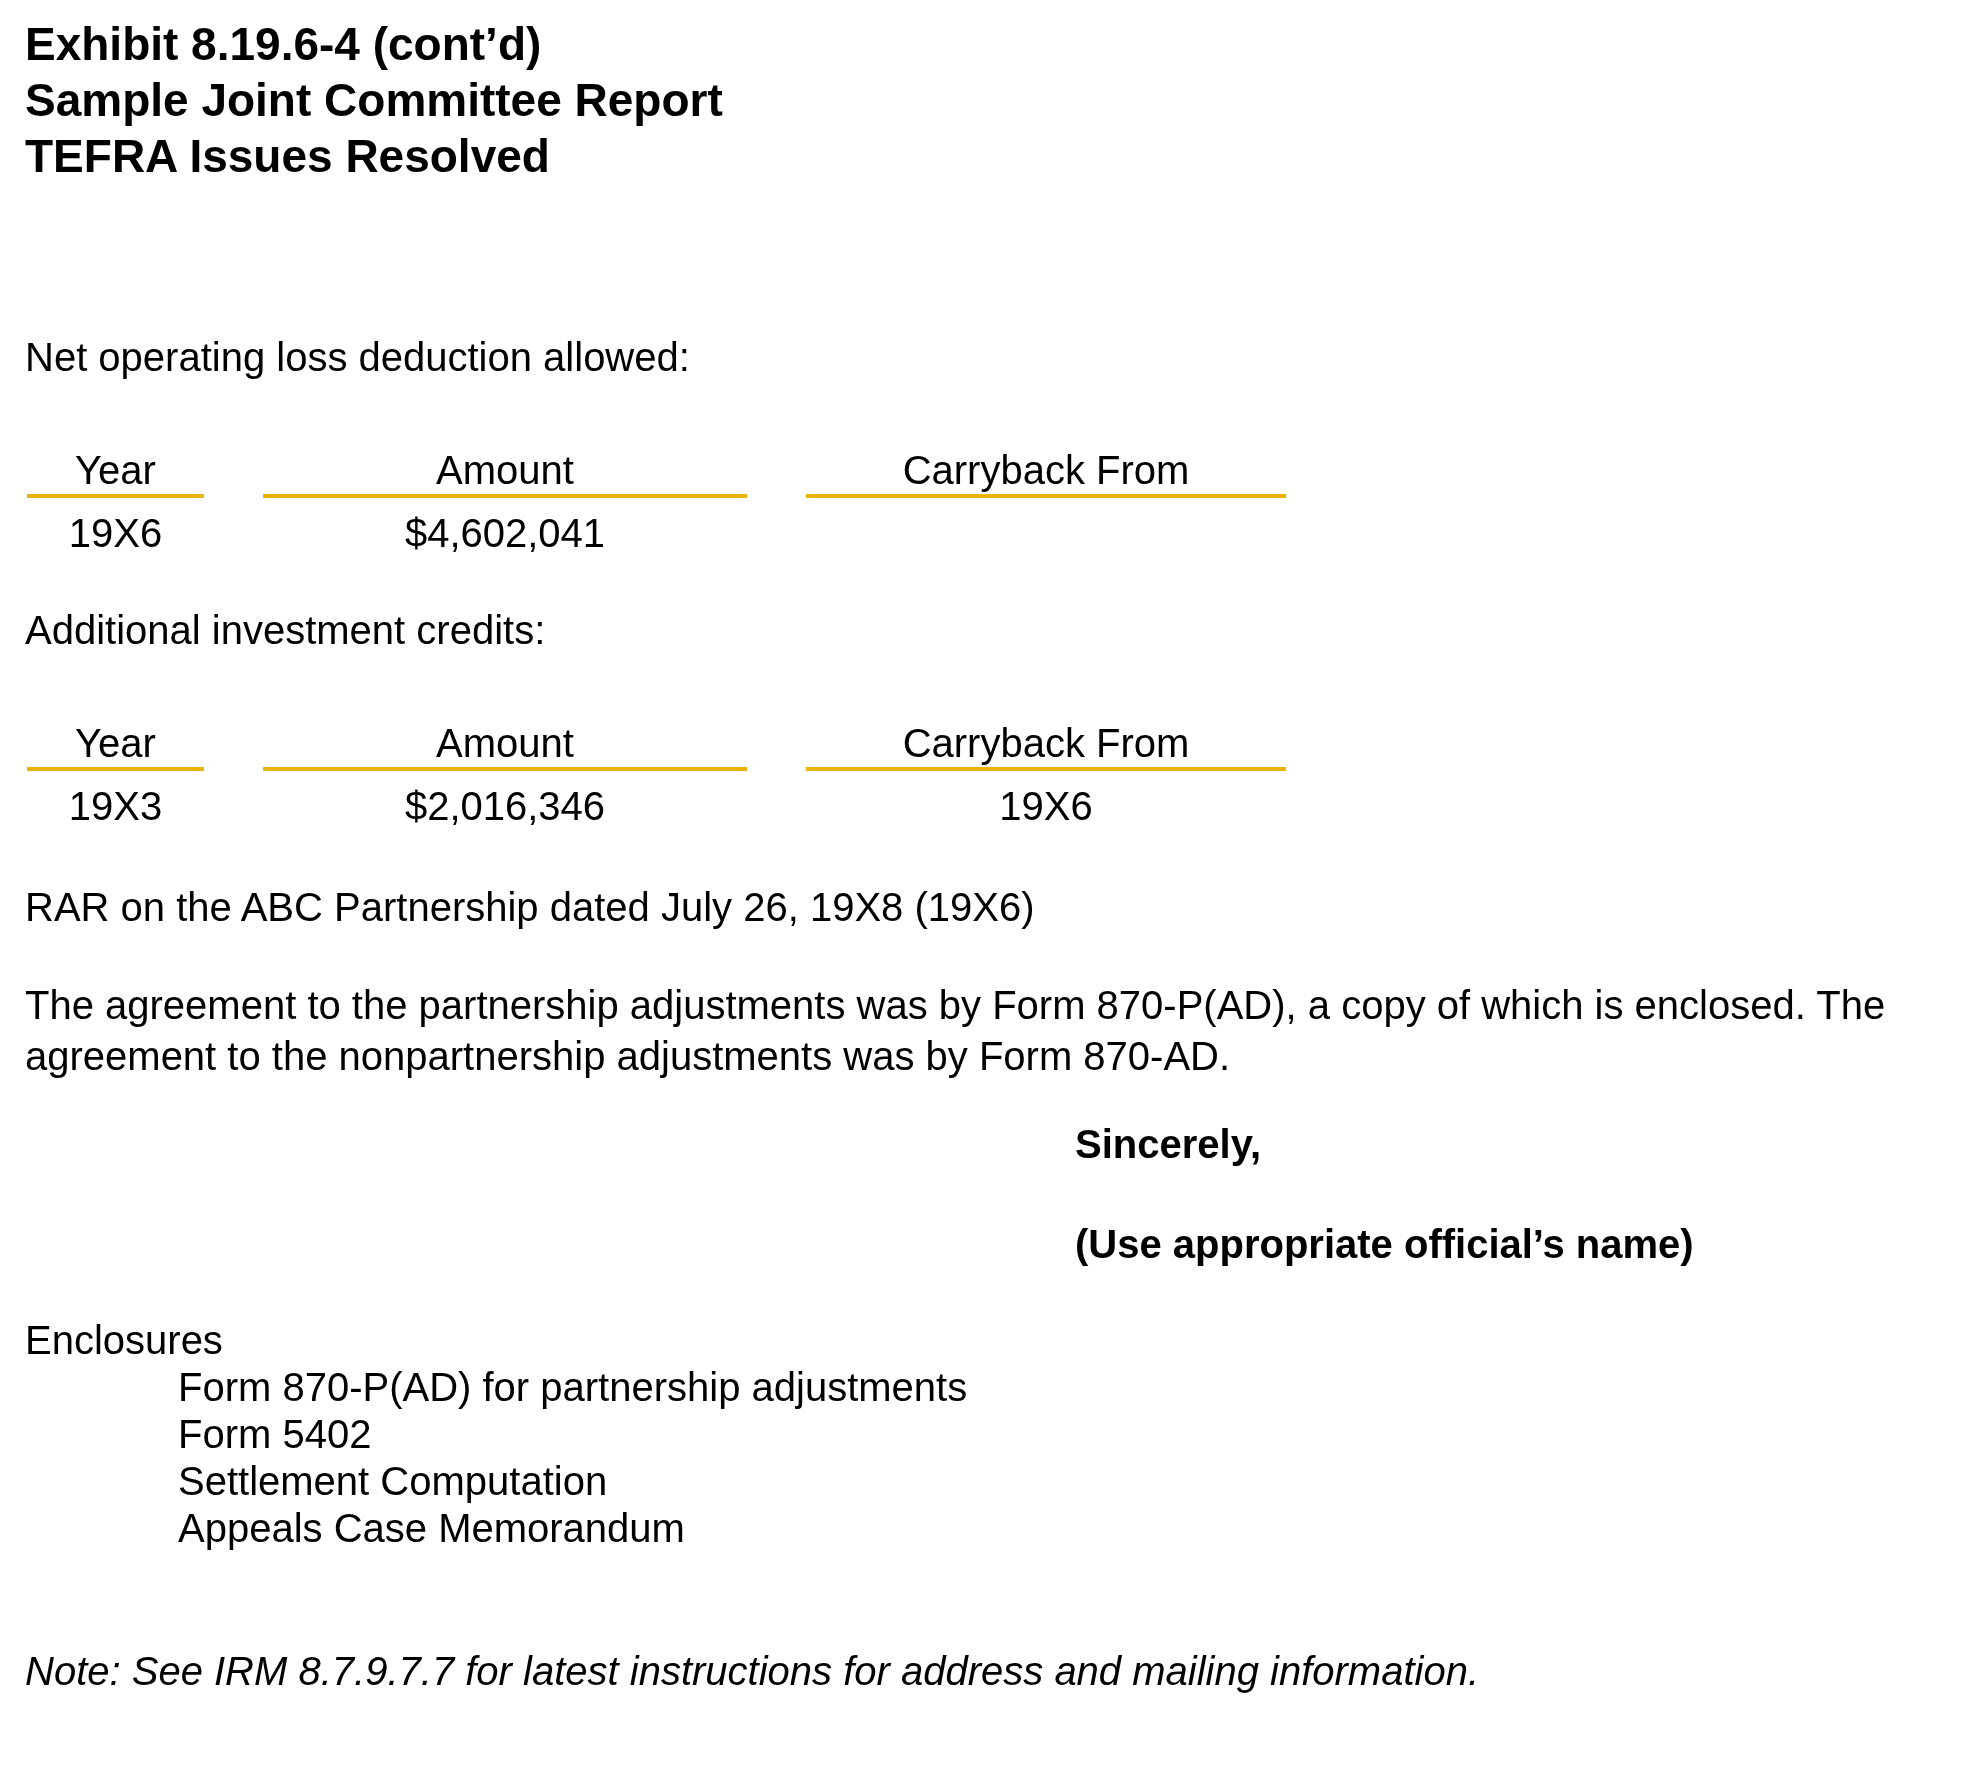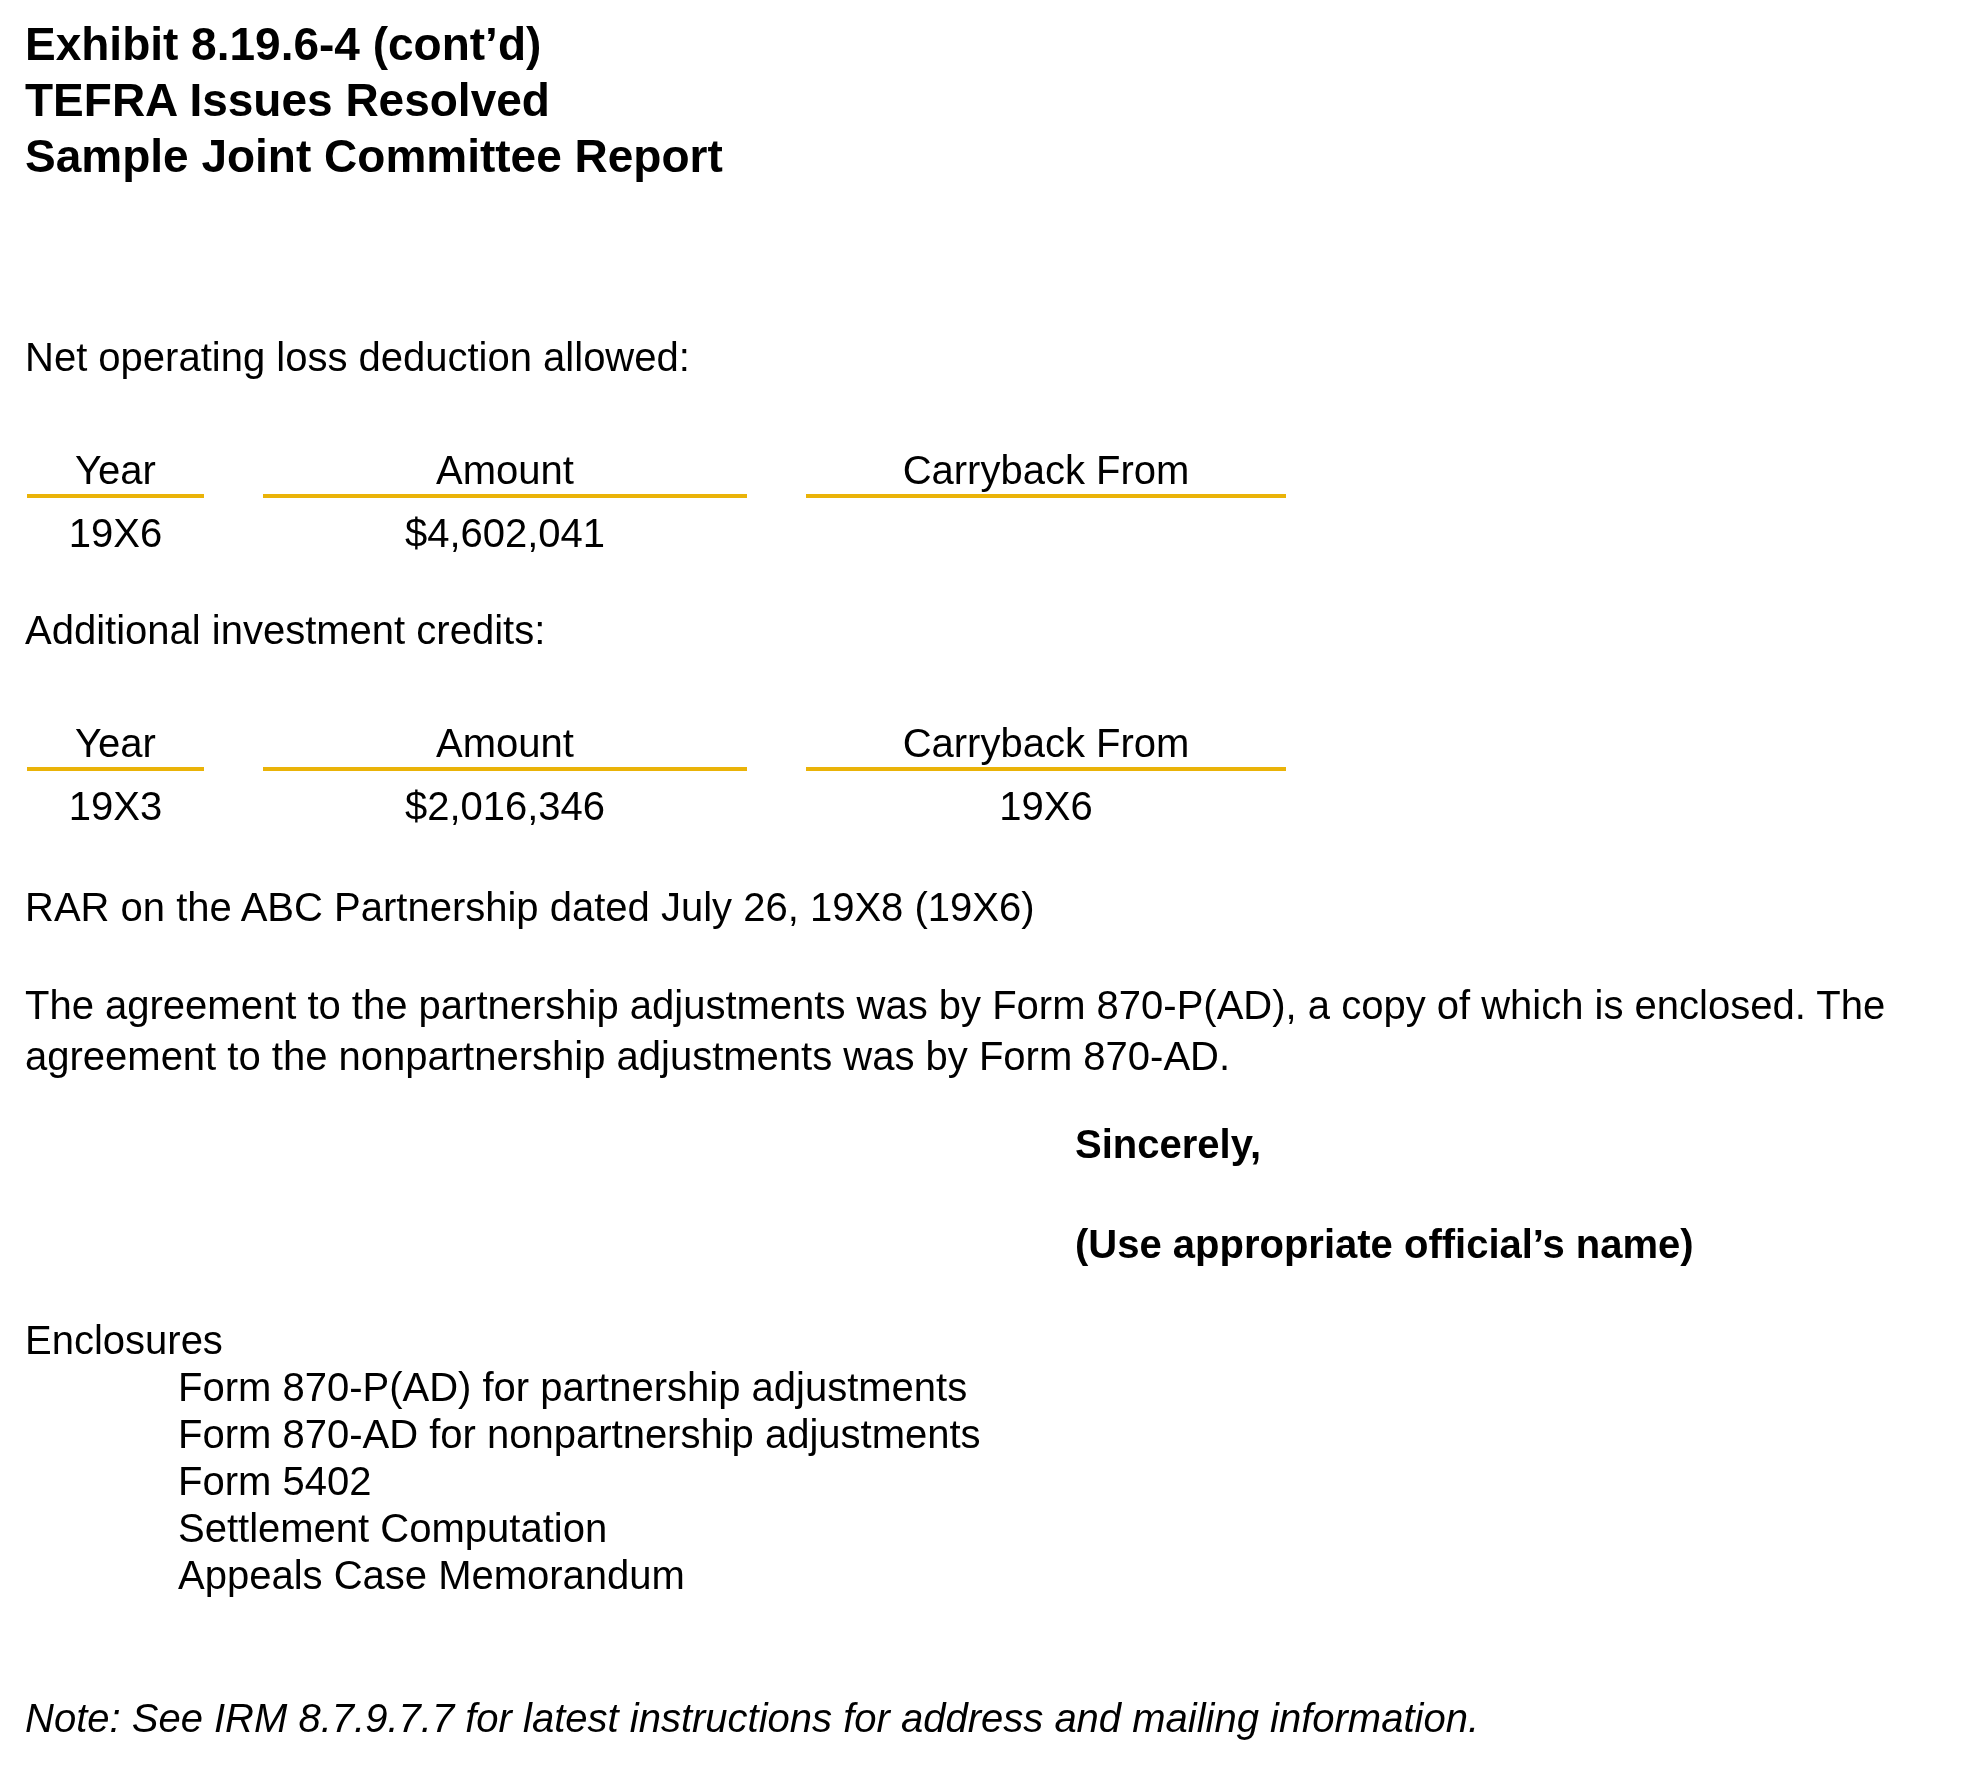--- a/index.html
+++ b/index.html
@@ -83,22 +83,22 @@
     font-style: italic;
   }
 </style>
 </head>
 <body>
 
 <div class="page">
 
   <div class="doc-title">
     <div>Exhibit 8.19.6-4 (cont’d)</div>
+    <div>Sample Joint Committee Report</div>
     <div>TEFRA Issues Resolved</div>
-    <div>Sample Joint Committee Report</div>
   </div>
 
   <div class="section-label">Net operating loss deduction allowed:</div>
 
   <div class="tbl">
     <div class="tbl-header-row">
       <div class="cell hcell c1">Year</div>
       <div class="cell hcell c2">Amount</div>
       <div class="cell hcell c3">Carryback From</div>
     </div>
@@ -128,21 +128,20 @@
   <div class="agreement-para">The agreement to the partnership adjustments was by Form 870-P(AD), a copy of which is enclosed. The agreement to the nonpartnership adjustments was by Form 870-AD.</div>
 
   <div class="closing">
     <div class="salutation">Sincerely,</div>
     <div class="signer">(Use appropriate official’s name)</div>
   </div>
 
   <div class="enclosures-label">Enclosures</div>
   <div>
     <div class="enclosure-item">Form 870-P(AD) for partnership adjustments</div>
-    <div class="enclosure-item">Form 870-AD for nonpartnership adjustments</div>
     <div class="enclosure-item">Form 5402</div>
     <div class="enclosure-item">Settlement Computation</div>
     <div class="enclosure-item">Appeals Case Memorandum</div>
   </div>
 
   <div class="note-line">Note: See IRM 8.7.9.7.7 for latest instructions for address and mailing information.</div>
 
 </div>
 
 </body></html>

